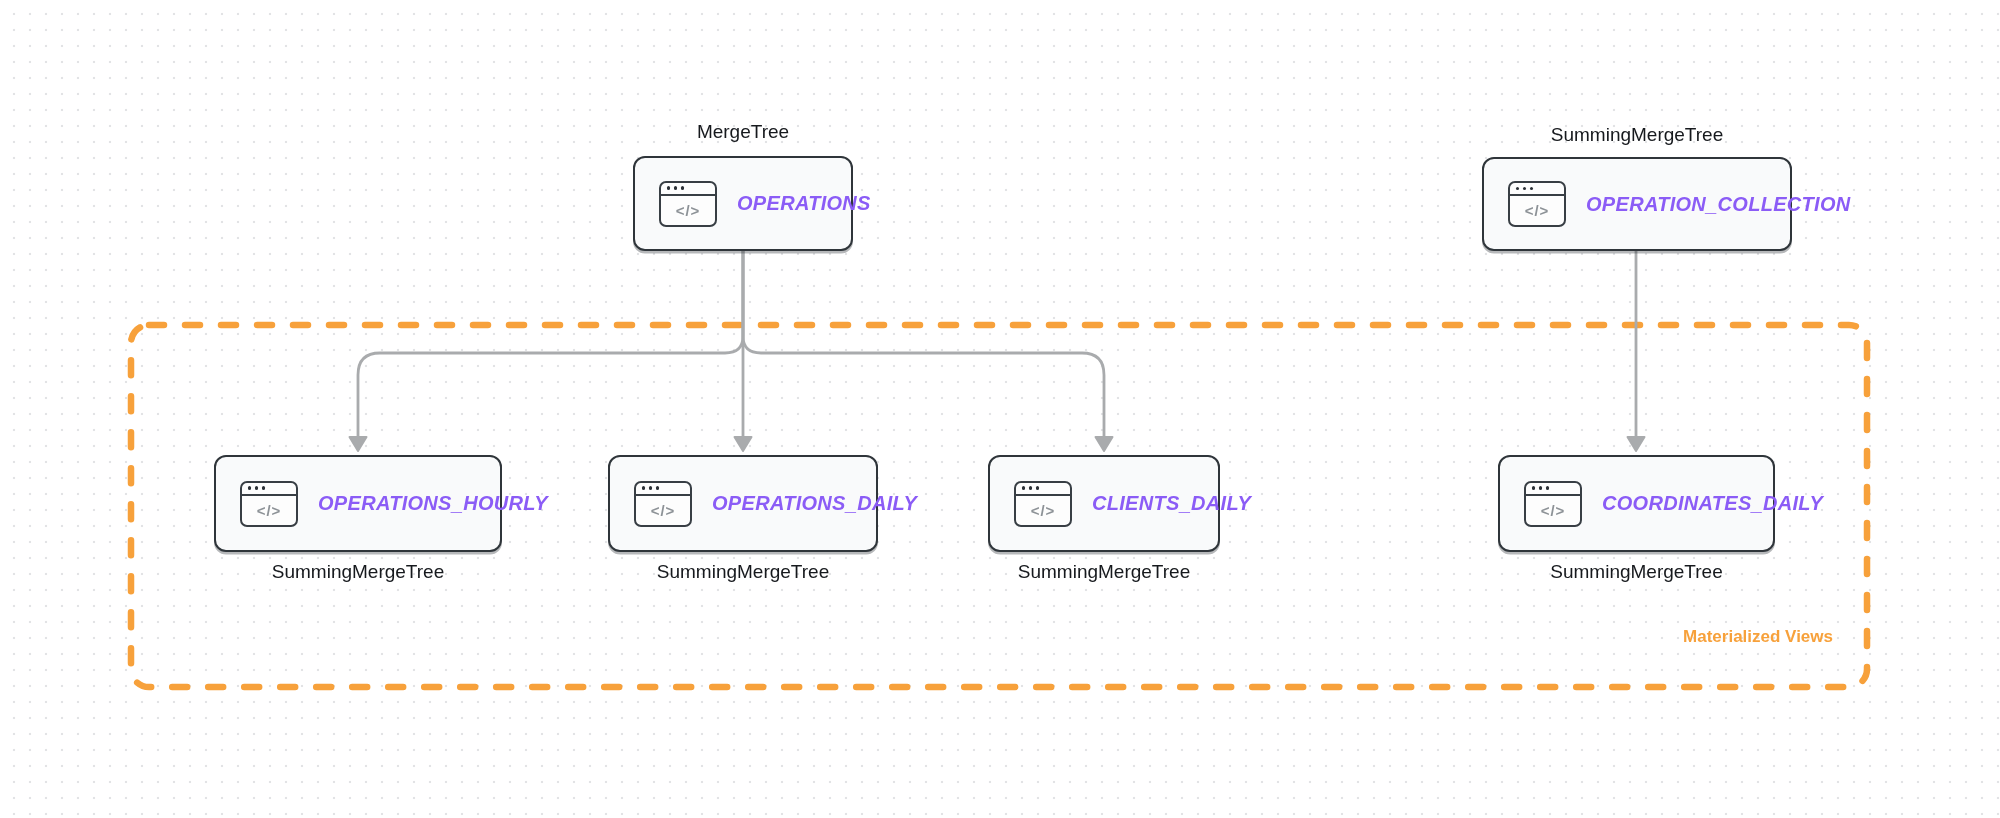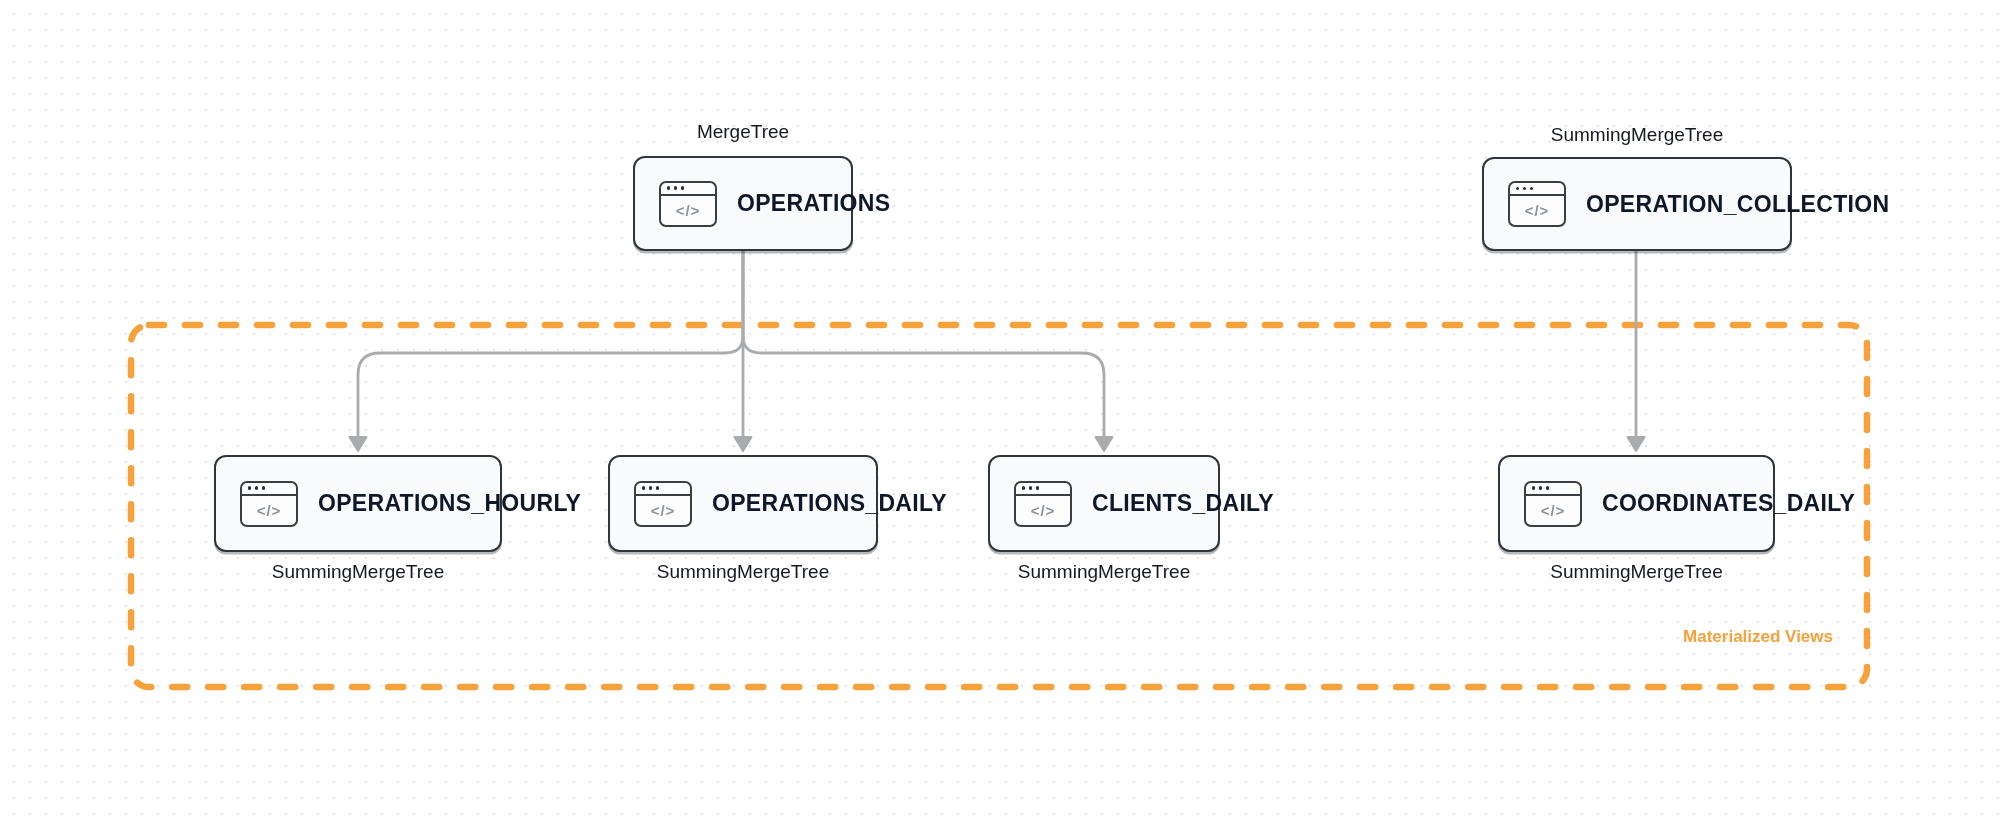--- a/index.html
+++ b/index.html
@@ -16,21 +16,21 @@
     background-size:16px 16px;background-position:6px 6px;
   }
   .edge-layer{position:absolute;left:0;top:0;z-index:1;}
   .node{
     position:absolute;z-index:2;box-sizing:border-box;
     display:flex;align-items:center;gap:20px;padding:0 22px 0 24px;
     background:#F9FAFB;border:2.5px solid var(--node-border);border-radius:12px;
     box-shadow:0 2.5px 0 rgba(47,53,58,0.35);
   }
   .ntitle{
-    font-weight:600;font-size:23px;color:#0f172a;
+    font-style:italic;font-weight:600;font-size:20px;color:#8b5cf6;
     letter-spacing:0.3px;white-space:nowrap;
   }
   .winicon{
     width:58px;height:46px;flex:0 0 58px;box-sizing:border-box;
     border:2.5px solid #383E44;border-radius:7px;background:#FDFDFD;
     display:flex;flex-direction:column;overflow:hidden;
   }
   .winicon .bar{
     height:11px;flex:0 0 11px;border-bottom:2.5px solid #383E44;
     display:flex;align-items:center;gap:3.5px;padding-left:5.5px;

